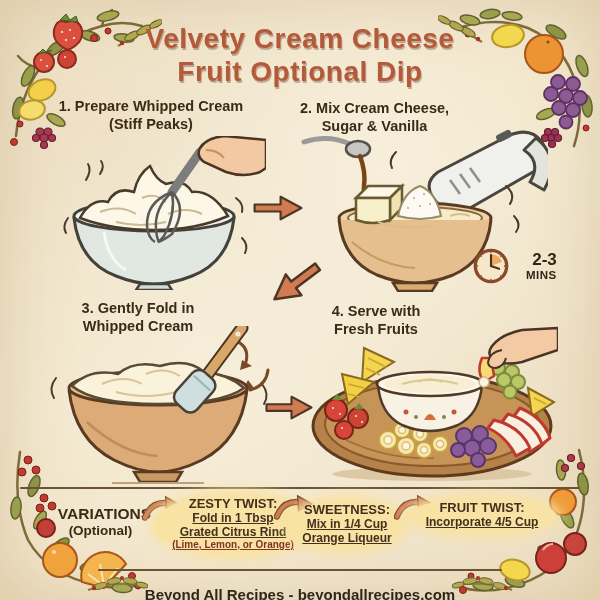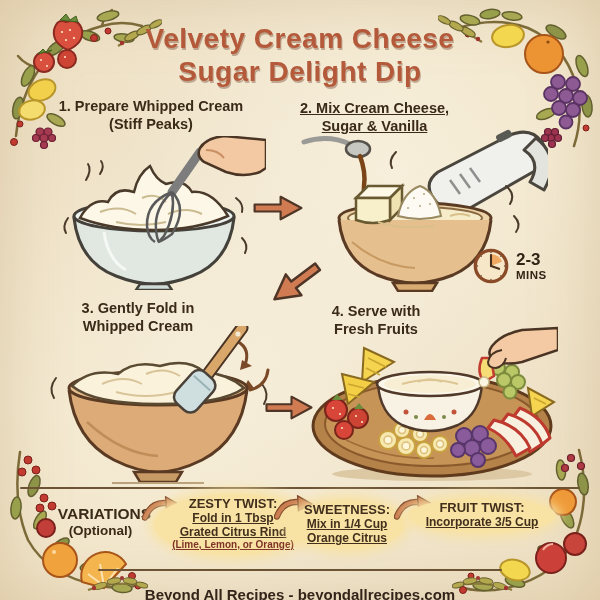--- a/index.html
+++ b/index.html
@@ -13,35 +13,35 @@
       radial-gradient(ellipse at 50% 45%, #f7efdb 30%, #f0e3c6 100%);
     box-shadow: inset 0 0 70px rgba(170,130,80,0.28);
   }
   .title {
     position:absolute; top:22px; left:0; right:0; text-align:center;
     font-weight:bold; font-size:28px; line-height:33px; letter-spacing:.5px;
     color:#b45a3b; text-shadow:1px 2px 0 rgba(96,46,26,.35);
   }
   .step-label { position:absolute; font-weight:bold; font-size:14.5px; line-height:18px; text-align:center; color:#3a2a18; }
   .sl1 { left:36px;  top:97px;  width:230px; }
-  .sl2 { left:282px; top:99px;  width:185px;text-decoration:underline; }
+  .sl2 { left:282px; top:99px;  width:185px; }
   .sl3 { left:38px;  top:299px; width:200px; }
   .sl4 { left:292px; top:302px; width:168px; }
   .illo { position:absolute; }
   .i1 { left:48px;  top:136px; width:218px; height:154px; }
   .i2 { left:300px; top:124px; width:248px; height:168px; }
   .i3 { left:42px;  top:326px; width:232px; height:158px; }
   .i4 { left:306px; top:324px; width:252px; height:162px; }
   .illo svg { width:100%; height:100%; }
   .arrow { position:absolute; }
   .a12 { left:252px; top:192px; width:52px; height:32px; }
   .a23 { left:262px; top:266px; width:68px; height:34px; transform:rotate(143deg); }
   .a34 { left:264px; top:392px; width:50px; height:31px; }
   .arrow svg { width:100%; height:100%; }
-  .timer { position:absolute; left:472px; top:247px; display:flex; align-items:center; gap:6px; }
+  .timer { position:absolute; left:472px; top:247px; display:flex; align-items:center; gap:16px;text-align:right; }
   .timer svg { width:38px; height:38px; }
   .timer-text { font-weight:bold; color:#332415; line-height:1.05; }
   .timer-dur  { font-size:17px; }
   .timer-unit { font-size:11.5px; letter-spacing:.5px; }
   .divider { position:absolute; height:2px; background:#6b5334; border-radius:2px; }
   .d1 { left:20px; right:20px; top:487px; }
   .d2 { left:98px; right:98px; top:569px; }
   .var-heading { position:absolute; left:38px; top:505px; width:125px; text-align:center; font-weight:bold; color:#3a2a18; }
   .vh1 { font-size:15.5px;padding-left:8px; }
   .vh2 { font-size:13.5px; }
@@ -235,21 +235,21 @@
     <g fill="#b3a84e" stroke="#6a622e" stroke-width="1.2">
       <ellipse cx="16" cy="20" rx="8" ry="3.5" transform="rotate(-28 16 20)"></ellipse>
       <ellipse cx="28" cy="14" rx="8" ry="3.5" transform="rotate(-28 28 14)"></ellipse>
       <ellipse cx="40" cy="8" rx="7" ry="3" transform="rotate(-28 40 8)"></ellipse>
     </g>
     <circle cx="6" cy="27" r="2.2" fill="#a0342e"></circle>
   </svg>
 
   <header class="title">
     <div>Velvety Cream Cheese</div>
-    <div>Sugar Delight Dip</div>
+    <div>Fruit Optional Dip</div>
   </header>
 
   <div class="step-label sl1">
     <div>1. Prepare Whipped Cream</div>
     <div>(Stiff Peaks)</div>
   </div>
   <div class="step-label sl2">
     <div>2. Mix Cream Cheese,</div>
     <div>Sugar &amp; Vanilla</div>
   </div>
@@ -525,36 +525,36 @@
       <path d="M3,24 Q10,6 28,8" fill="none" stroke="#7a4226" stroke-width="7" stroke-linecap="round"></path>
       <path d="M3,24 Q10,6 28,8" fill="none" stroke="#c97a4e" stroke-width="4.5" stroke-linecap="round"></path>
       <path d="M26,1 L42,10 L27,18 Z" fill="#c97a4e" stroke="#7a4226" stroke-width="1.5"></path>
     </svg>
   </div>
   <div class="var-item vi1">
     <div class="var-oval"></div>
     <div class="var-text">
       <div class="var-title">SWEETNESS:</div>
       <div class="var-line">Mix in 1/4 Cup</div>
-      <div class="var-line">Orange Citrus</div>
+      <div class="var-line">Orange Liqueur</div>
     </div>
   </div>
 
   <div class="va va2">
     <svg viewBox="0 0 44 30">
       <path d="M3,24 Q10,6 28,8" fill="none" stroke="#7a4226" stroke-width="7" stroke-linecap="round"></path>
       <path d="M3,24 Q10,6 28,8" fill="none" stroke="#c97a4e" stroke-width="4.5" stroke-linecap="round"></path>
       <path d="M26,1 L42,10 L27,18 Z" fill="#c97a4e" stroke="#7a4226" stroke-width="1.5"></path>
     </svg>
   </div>
   <div class="var-item vi2">
     <div class="var-oval"></div>
     <div class="var-text">
       <div class="var-title">FRUIT TWIST:</div>
-      <div class="var-line">Incorporate 3/5 Cup</div>
+      <div class="var-line">Incorporate 4/5 Cup</div>
     </div>
   </div>
 
   <div class="divider d2"></div>
 
   <svg class="sprig sp-fl" viewBox="0 0 62 24">
     <path d="M2,18 Q30,8 60,14" stroke="#8a7a3c" stroke-width="2" fill="none"></path>
     <g fill="#b3a84e" stroke="#6a622e" stroke-width="1">
       <ellipse cx="14" cy="14" rx="7" ry="3" transform="rotate(-16 14 14)"></ellipse>
       <ellipse cx="28" cy="9" rx="7" ry="3" transform="rotate(-10 28 9)"></ellipse>

